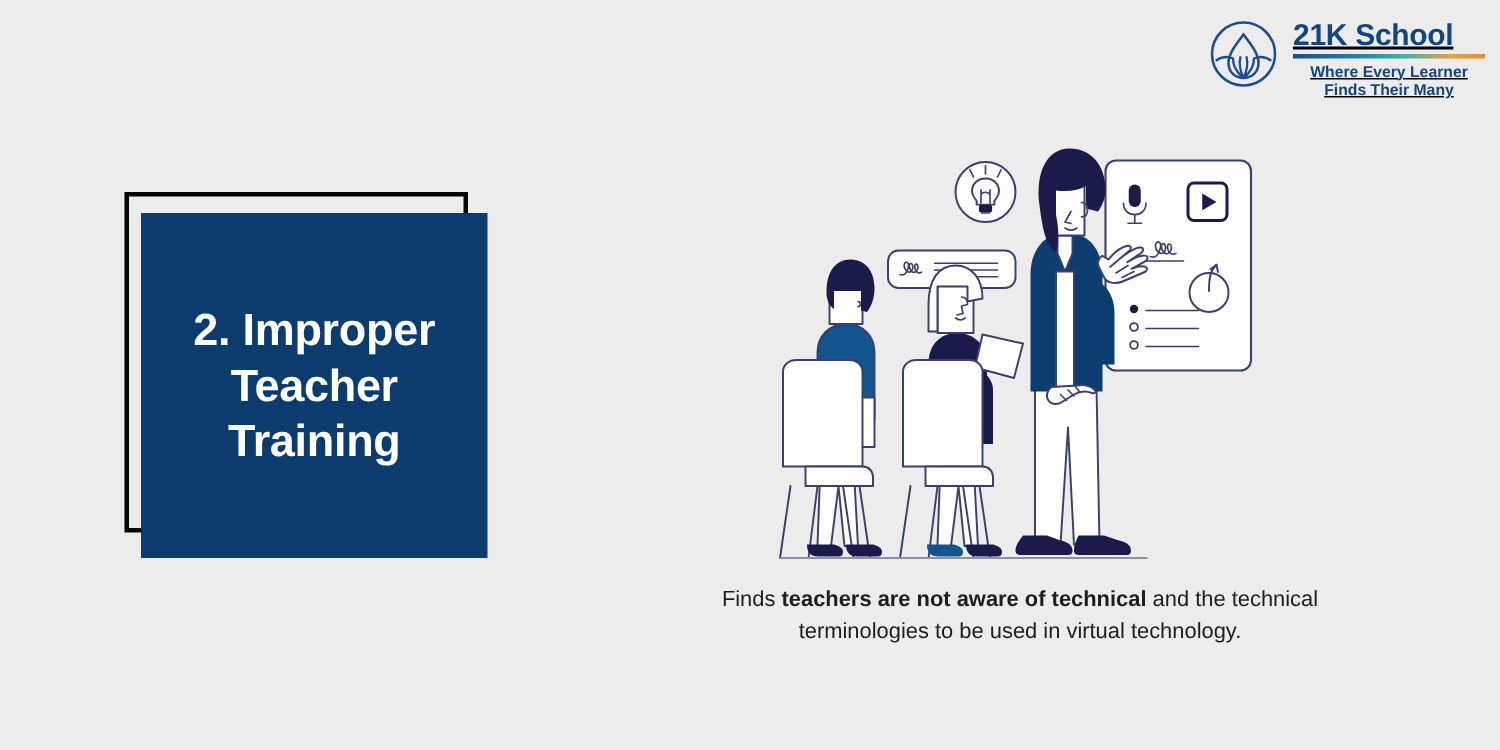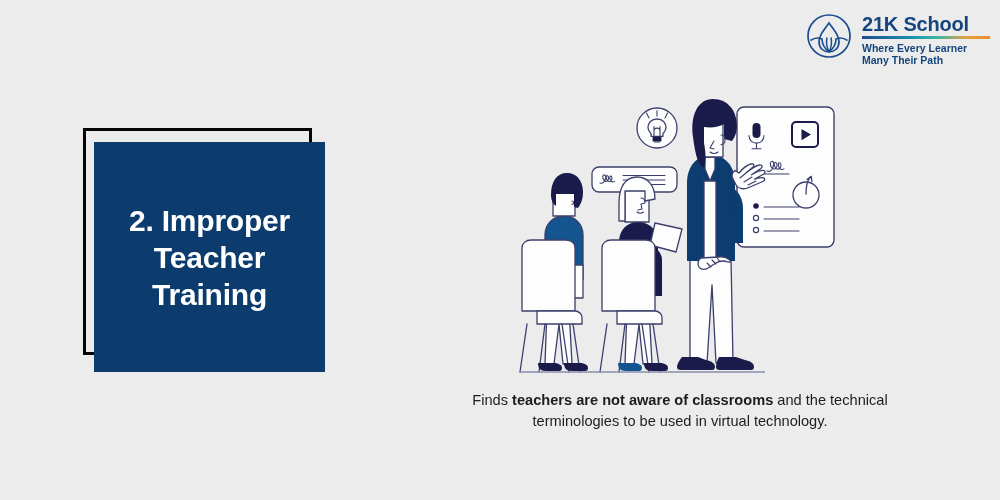--- a/index.html
+++ b/index.html
@@ -6,25 +6,25 @@
   body{
     width:1000px;height:500px;
     background:#ececec;
     font-family:"Liberation Sans", sans-serif;
     overflow:hidden;
     position:relative;
   }
   
   #logo{position:absolute;left:805px;top:12px;width:190px;height:52px;display:flex;align-items:flex-start;gap:9px;}
   #logo-mark{width:48px;height:48px;flex:0 0 48px;}
-  #logo-text{padding-top:2px;}
+  #logo-text{padding-top:2px;text-decoration:underline;}
   #logo-name{font-size:20px;font-weight:bold;color:#14457e;letter-spacing:-0.2px;line-height:1;}
   #logo-rule{height:2.5px;width:128px;margin:2px 0 3px 0;
     background:linear-gradient(90deg,#1b4d8f 0%,#1b8fae 38%,#37b6a4 58%,#e8a33d 82%,#ef8b2c 100%);}
-  #logo-tag{font-size:10.5px;font-weight:bold;color:#14457e;line-height:12.5px;}
+  #logo-tag{font-size:10.5px;font-weight:bold;color:#14457e;line-height:12.5px;text-align:center;}
   
   #title-outline{position:absolute;left:83px;top:128px;width:229px;height:227px;border:3px solid #050505;box-sizing:border-box;}
   #title-box{position:absolute;left:94px;top:142px;width:231px;height:230px;background:#0c3c6e;display:flex;align-items:center;justify-content:center;}
   #title-text{color:#ffffff;font-size:30px;font-weight:bold;line-height:37px;text-align:center;width:100%;padding:0 10px;box-sizing:border-box;white-space:pre-line;letter-spacing:-0.2px;}
   
   #caption{position:absolute;left:455px;top:390px;width:450px;text-align:center;font-size:14.6px;line-height:21px;color:#1d1d1d;}
   #caption b{font-weight:bold;}
   
   #illustration{position:absolute;left:515px;top:95px;width:330px;height:285px;}
 </style>
@@ -39,33 +39,33 @@
       <path d="M24 40 C19 36 17 31.5 17 27 C13.5 25.5 9 26 5.5 28.5" fill="none" stroke="#1b4d8f" stroke-width="1.6"></path>
       <path d="M24 40 C29 36 31 31.5 31 27 C34.5 25.5 39 26 42.5 28.5" fill="none" stroke="#1b4d8f" stroke-width="1.6"></path>
       <path d="M24 40 C21.5 35 21 30 22 25.5 M24 40 C26.5 35 27 30 26 25.5" fill="none" stroke="#1b4d8f" stroke-width="1.5"></path>
     </svg>
   </div>
   <div id="logo-text">
     <div id="logo-name">21K School</div>
     <div id="logo-rule"></div>
     <div id="logo-tag">
       <div>Where Every Learner</div>
-      <div>Many Their Path</div>
+      <div>Finds Their Many</div>
     </div>
   </div>
 </div>
 
 <div id="title-outline"></div>
 <div id="title-box">
   <div id="title-text">2. Improper
 Teacher
 Training</div>
 </div>
 
-<div id="caption"><span>Finds </span><b>teachers are not aware of classrooms</b><span> and the technical terminologies to be used in virtual technology.</span></div>
+<div id="caption"><span>Finds </span><b>teachers are not aware of technical</b><span> and the technical terminologies to be used in virtual technology.</span></div>
 
 <div id="illustration">
 <svg viewBox="0 0 330 285" width="330" height="285">
   <defs>
     <style>
       .ln{fill:none;stroke:#3b3f6b;stroke-width:1.3;stroke-linecap:round;stroke-linejoin:round;}
       .lnT{fill:none;stroke:#3b3f6b;stroke-width:1.1;stroke-linecap:round;stroke-linejoin:round;}
       .wh{fill:#fdfdfd;stroke:#3b3f6b;stroke-width:1.3;stroke-linejoin:round;}
       .nv{fill:#1b1b4b;}
       .bl{fill:#0b3d70;}

